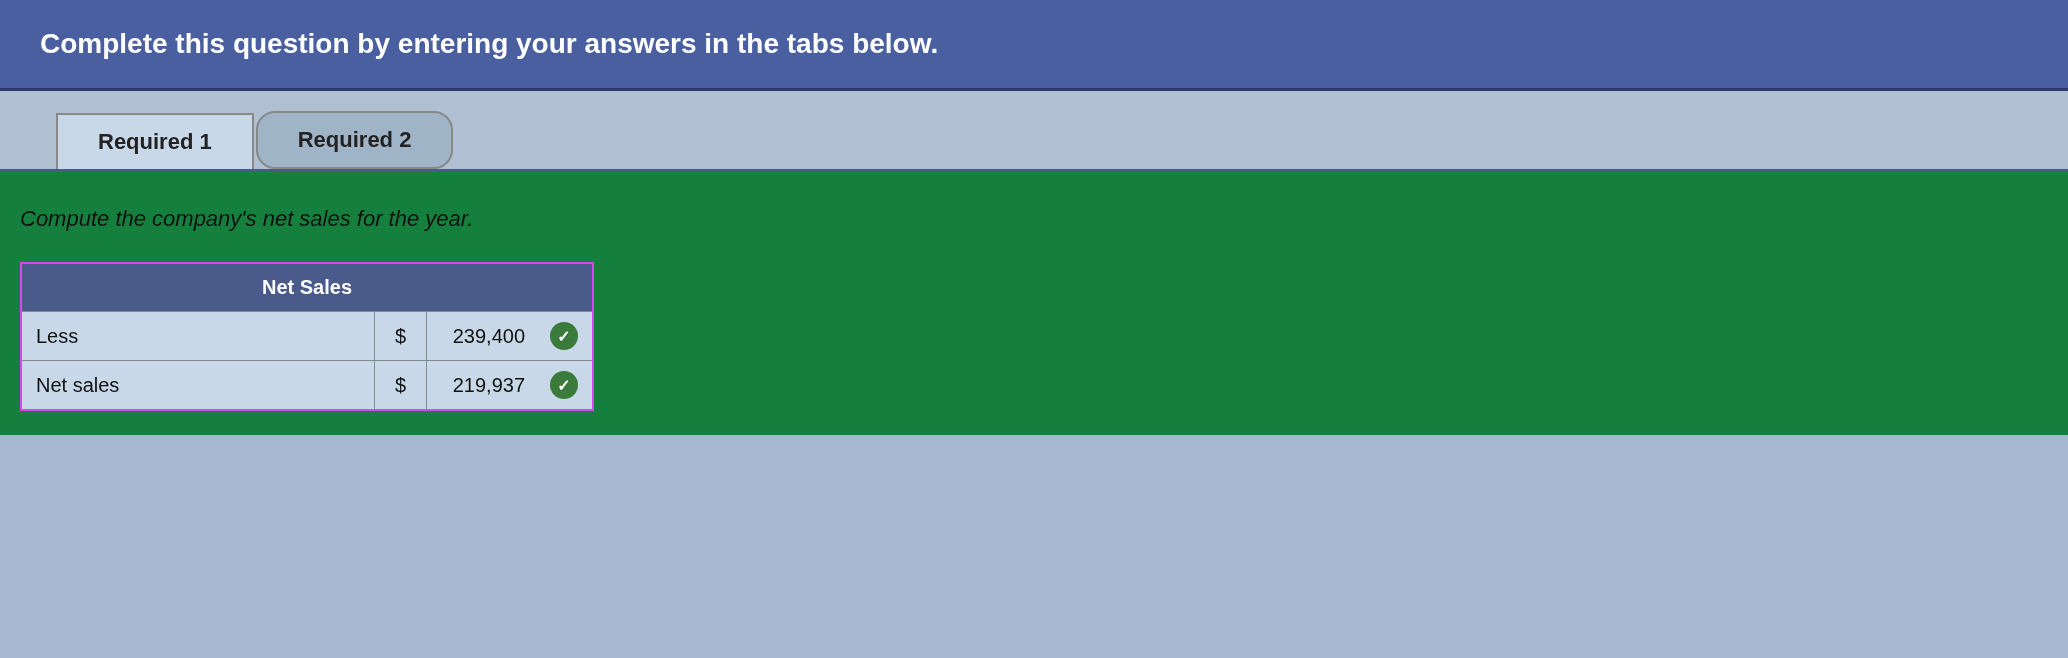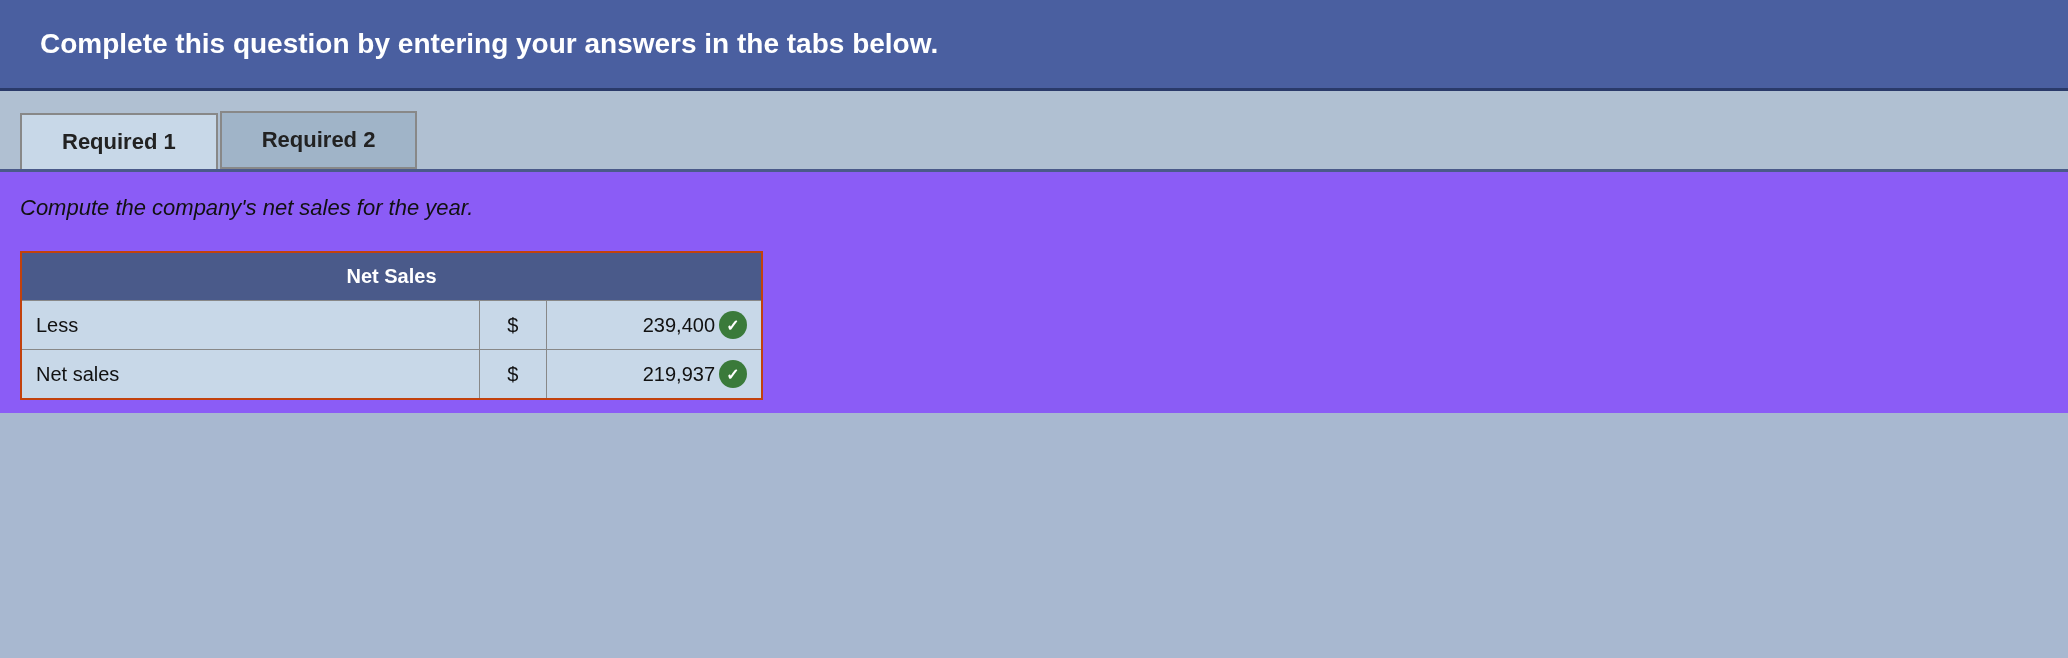--- a/index.html
+++ b/index.html
@@ -36,20 +36,21 @@
     .tabs-area {
       background: #b0c0d2;
       padding: 20px 20px 0 20px;
       border-bottom: 3px solid #4a5a8a;
     }
 
     .tabs-row {
       display: flex;
       gap: 0;
       align-items: flex-end;
+      margin-left: 36px;
     }
 
     .tab {
       padding: 14px 40px;
       font-size: 22px;
       font-weight: bold;
       cursor: pointer;
       border: 2px solid #888;
       background: #b8c8dc;
       color: #222;
@@ -57,40 +58,41 @@
     }
 
     .tab.active {
       background: #c8d8e8;
       border-bottom: none;
       border-top: 2px solid #888;
     }
 
     .tab:not(.active) {
       background: #a0b4c8;
+      border-radius: 19px;
     }
 
     .content-area {
-      background: #8b5cf6;
-      padding: 13px 20px;
+      background: #15803d;
+      padding: 24px 20px;
     }
 
     .instruction-text {
       font-size: 22px;
       font-style: italic;
       color: #111;
       margin-bottom: 20px;
       padding: 10px 0;
     }
 
     .net-sales-table {
       border-collapse: collapse;
-      width: 743px;
+      width: 574px;
       background: #c8d8e8;
-      border: 2px solid #c2410c;
+      border: 2px solid #d946ef;
     }
 
     .table-header {
       background: #4a5a8a;
       color: white;
       font-weight: bold;
       font-size: 20px;
       text-align: center;
       padding: 12px 20px;
     }
@@ -127,21 +129,21 @@
       border-radius: 50%;
       color: white;
       font-size: 16px;
       font-weight: bold;
     }
 
     .value-with-check {
       display: flex;
       align-items: center;
       justify-content: flex-end;
-      gap: 4px;
+      gap: 25px;
     }
   </style>
 </head>
 <body>
 
 <div class="top-banner">
   <span class="top-banner-text">Complete this question by entering your answers in the tabs below.</span>
 </div>
 
 <div class="main-content">

